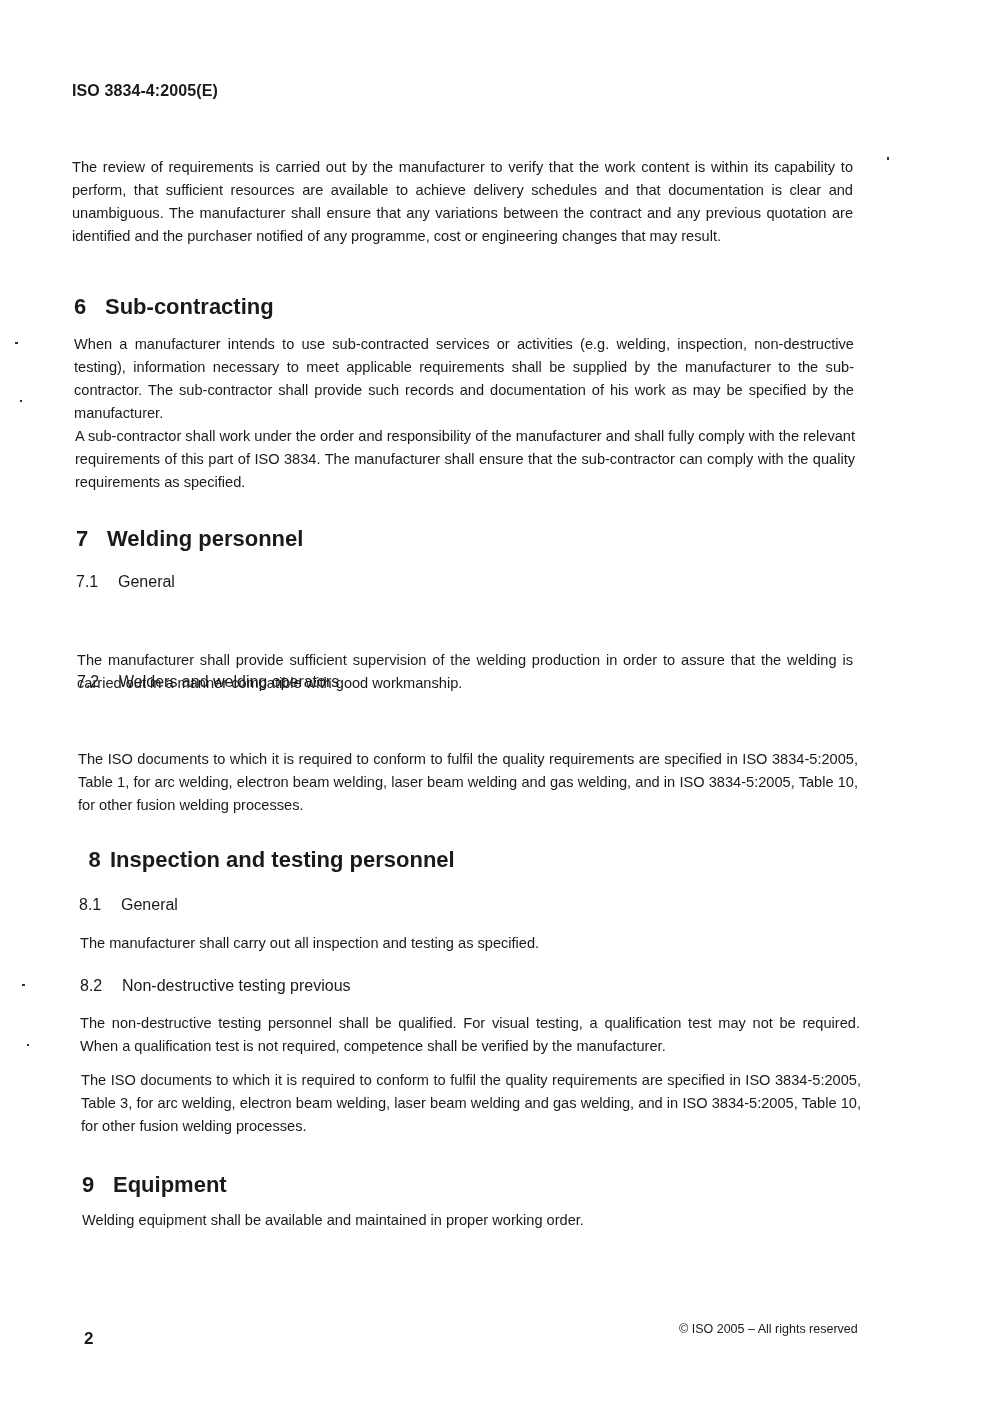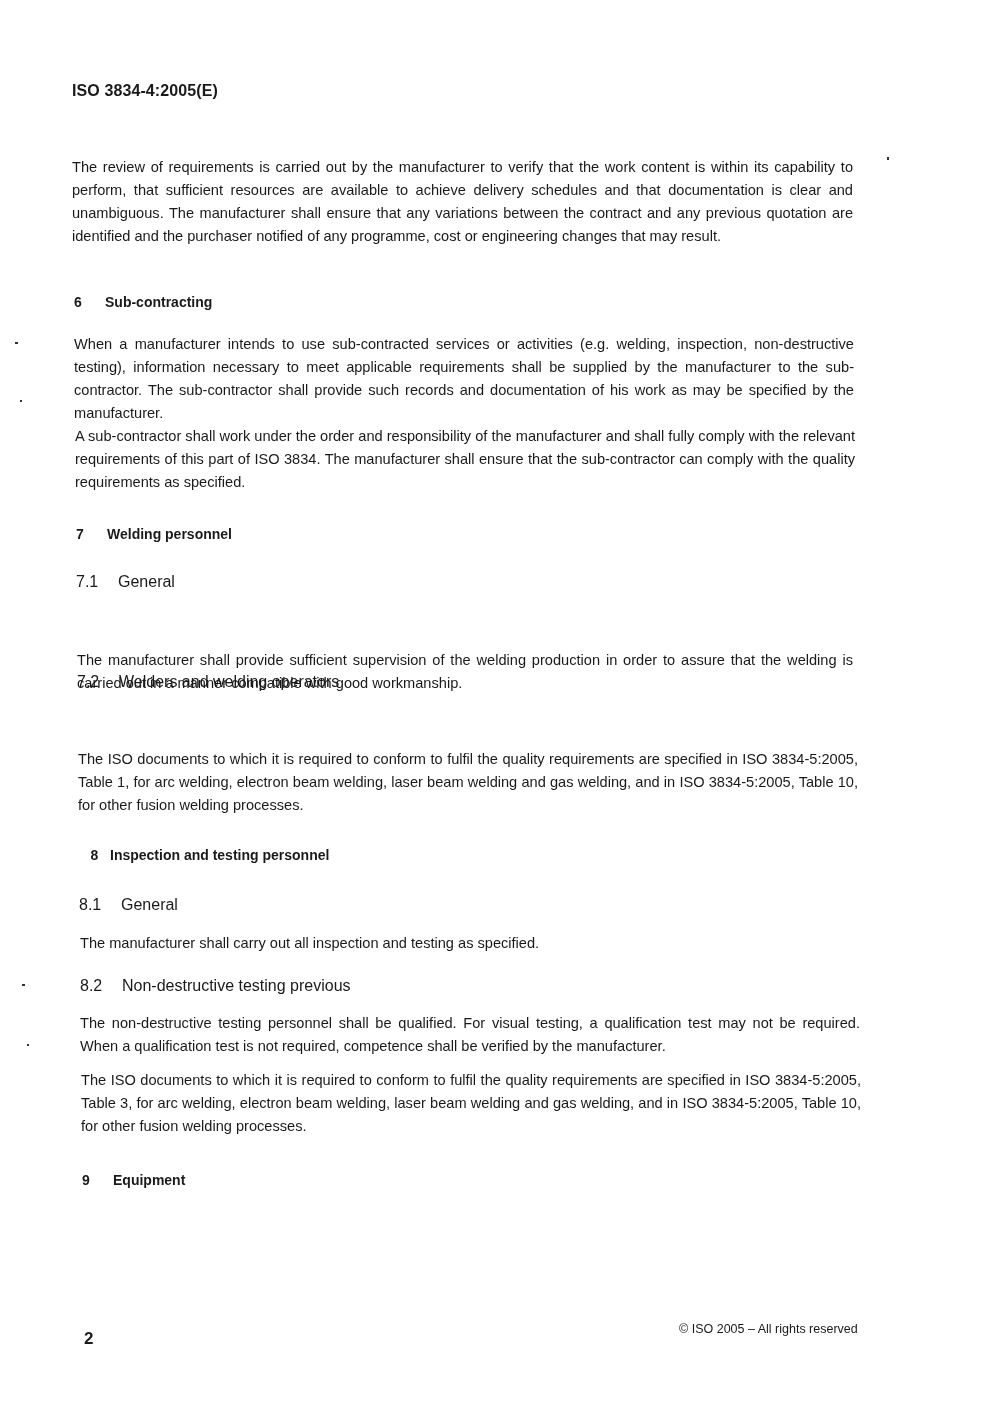--- a/index.html
+++ b/index.html
@@ -10,21 +10,21 @@
     .page { position: absolute; left: 0; top: 0; width: 992px; height: 1403px; }
     .doc-id {
       position: absolute; left: 72px; top: 82px;
       font-size: 16px; font-weight: bold; letter-spacing: 0.1px;
     }
     .para {
       position: absolute; font-size: 14.6px; line-height: 23px;
       text-align: justify; margin: 0;
     }
     .h1 {
-      position: absolute; font-size: 14px; font-weight: bold; margin: 0;
+      position: absolute; font-size: 22px; font-weight: bold; margin: 0;
     }
     .h1 .num { display: inline-block; width: 31px; }
     .h2 {
       position: absolute; font-size: 16px; font-weight: normal; margin: 0;
     }
     .h2 .num { display: inline-block; width: 42px; }
     .footer-page { position: absolute; left: 84px; top: 1329px; font-size: 17px; font-weight: bold; }
     .footer-copy { position: absolute; left: 679px; top: 1322px; font-size: 12.5px; }
     .speck { position: absolute; width: 3px; height: 2px; background: #333; }
   </style>
@@ -66,20 +66,21 @@
 
   <h3 class="h2" style="left:80px; top:977px;">
     <span class="num">8.2</span><span>Non-destructive testing previous</span>
   </h3>
   <p class="para" style="left:80px; top:1012px; width:780px;">The non-destructive testing personnel shall be qualified. For visual testing, a qualification test may not be required. When a qualification test is not required, competence shall be verified by the manufacturer.</p>
   <p class="para" style="left:81px; top:1069px; width:780px;">The ISO documents to which it is required to conform to fulfil the quality requirements are specified in ISO 3834-5:2005, Table 3, for arc welding, electron beam welding, laser beam welding and gas welding, and in ISO 3834-5:2005, Table 10, for other fusion welding processes.</p>
 
   <h2 class="h1" style="left:82px; top:1172px;">
     <span class="num">9</span><span>Equipment</span>
   </h2>
+  <p class="para" style="left:82px; top:1209px; width:776px; text-align:left;">Welding equipment shall be available and maintained in proper working order.</p>
 
   <div class="footer-page">2</div>
   <div class="footer-copy">© ISO 2005 – All rights reserved</div>
 
   <div class="speck" style="left:15px; top:342px;"></div>
   <div class="speck" style="left:20px; top:400px; width:2px;"></div>
   <div class="speck" style="left:22px; top:984px;"></div>
   <div class="speck" style="left:27px; top:1044px; width:2px;"></div>
   <div class="speck" style="left:887px; top:157px; width:2px; height:3px;"></div>
 </div>

